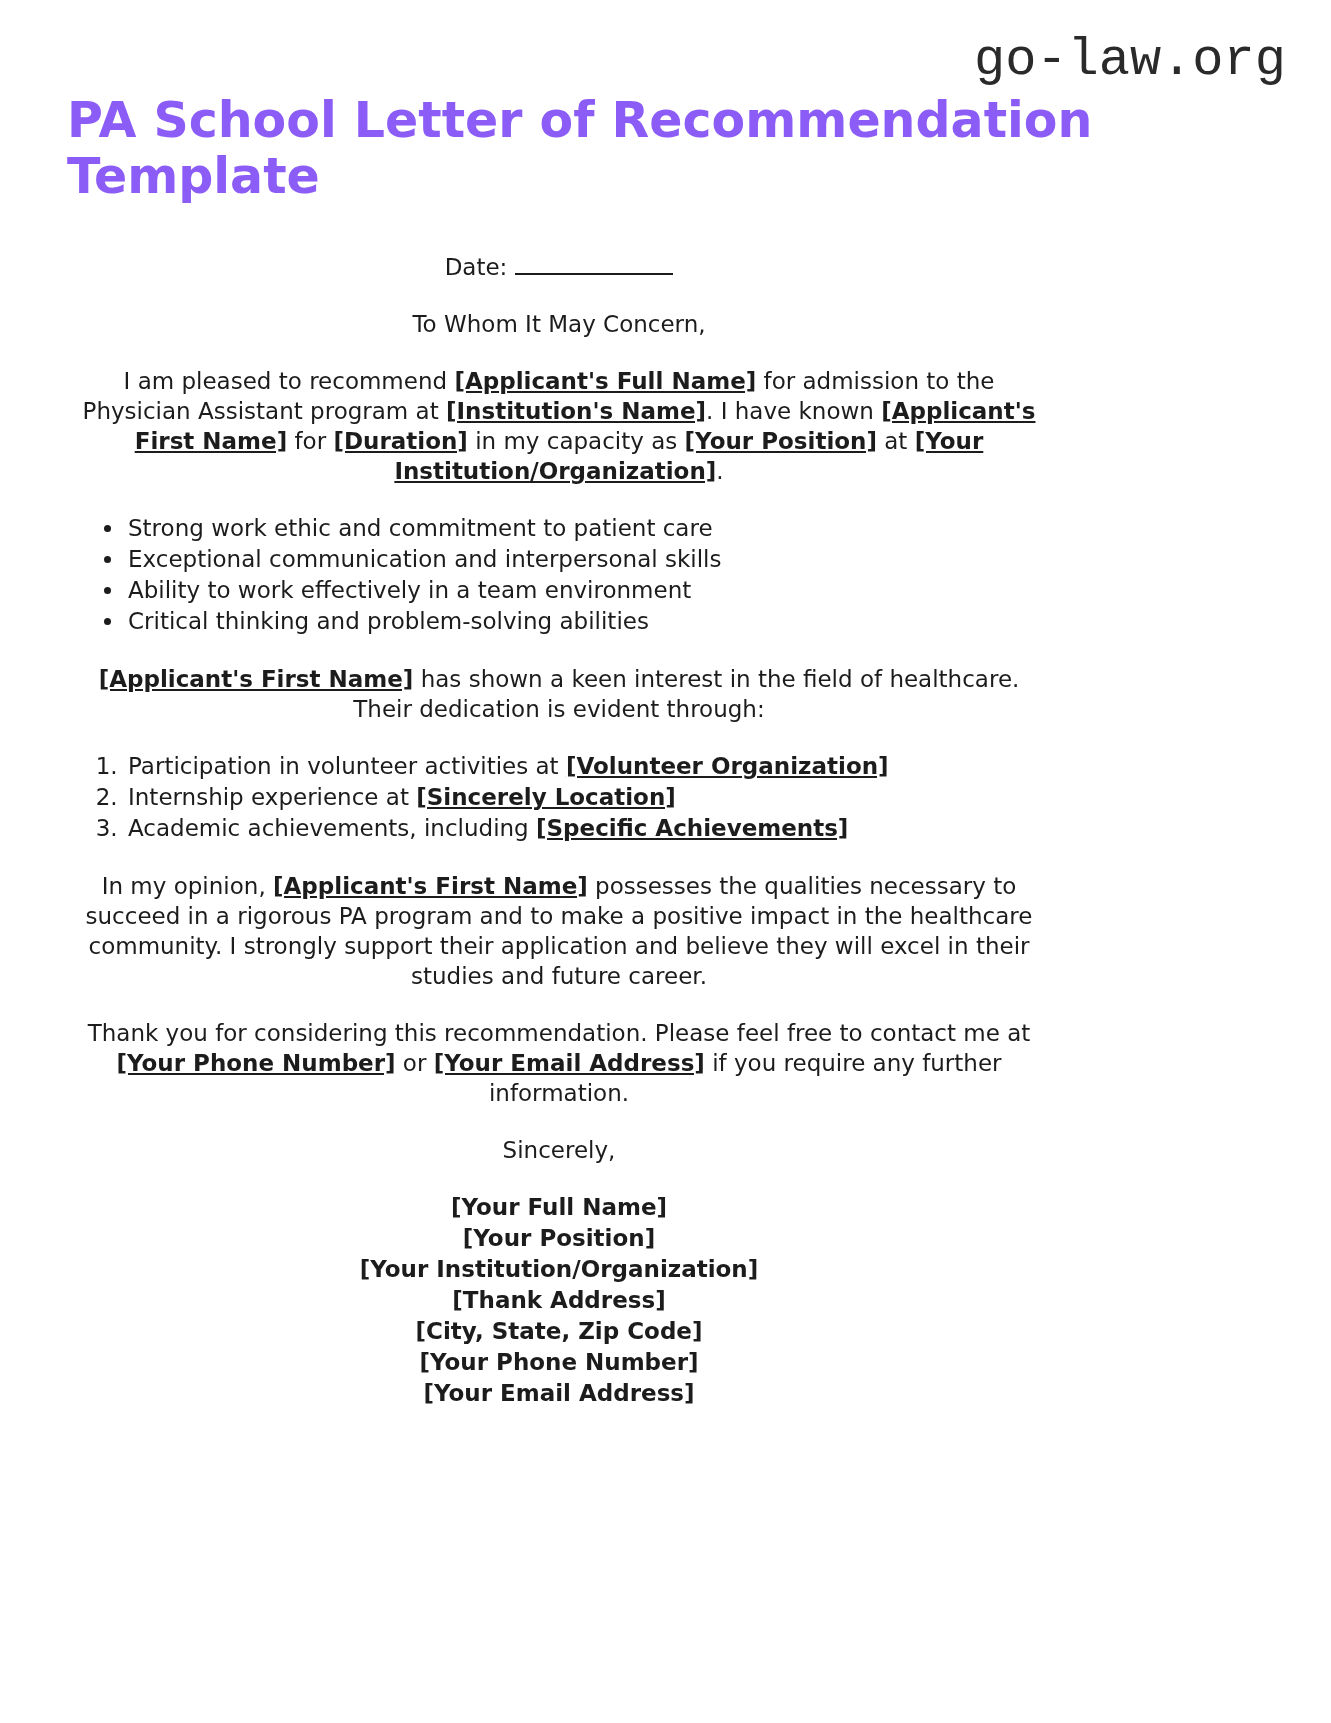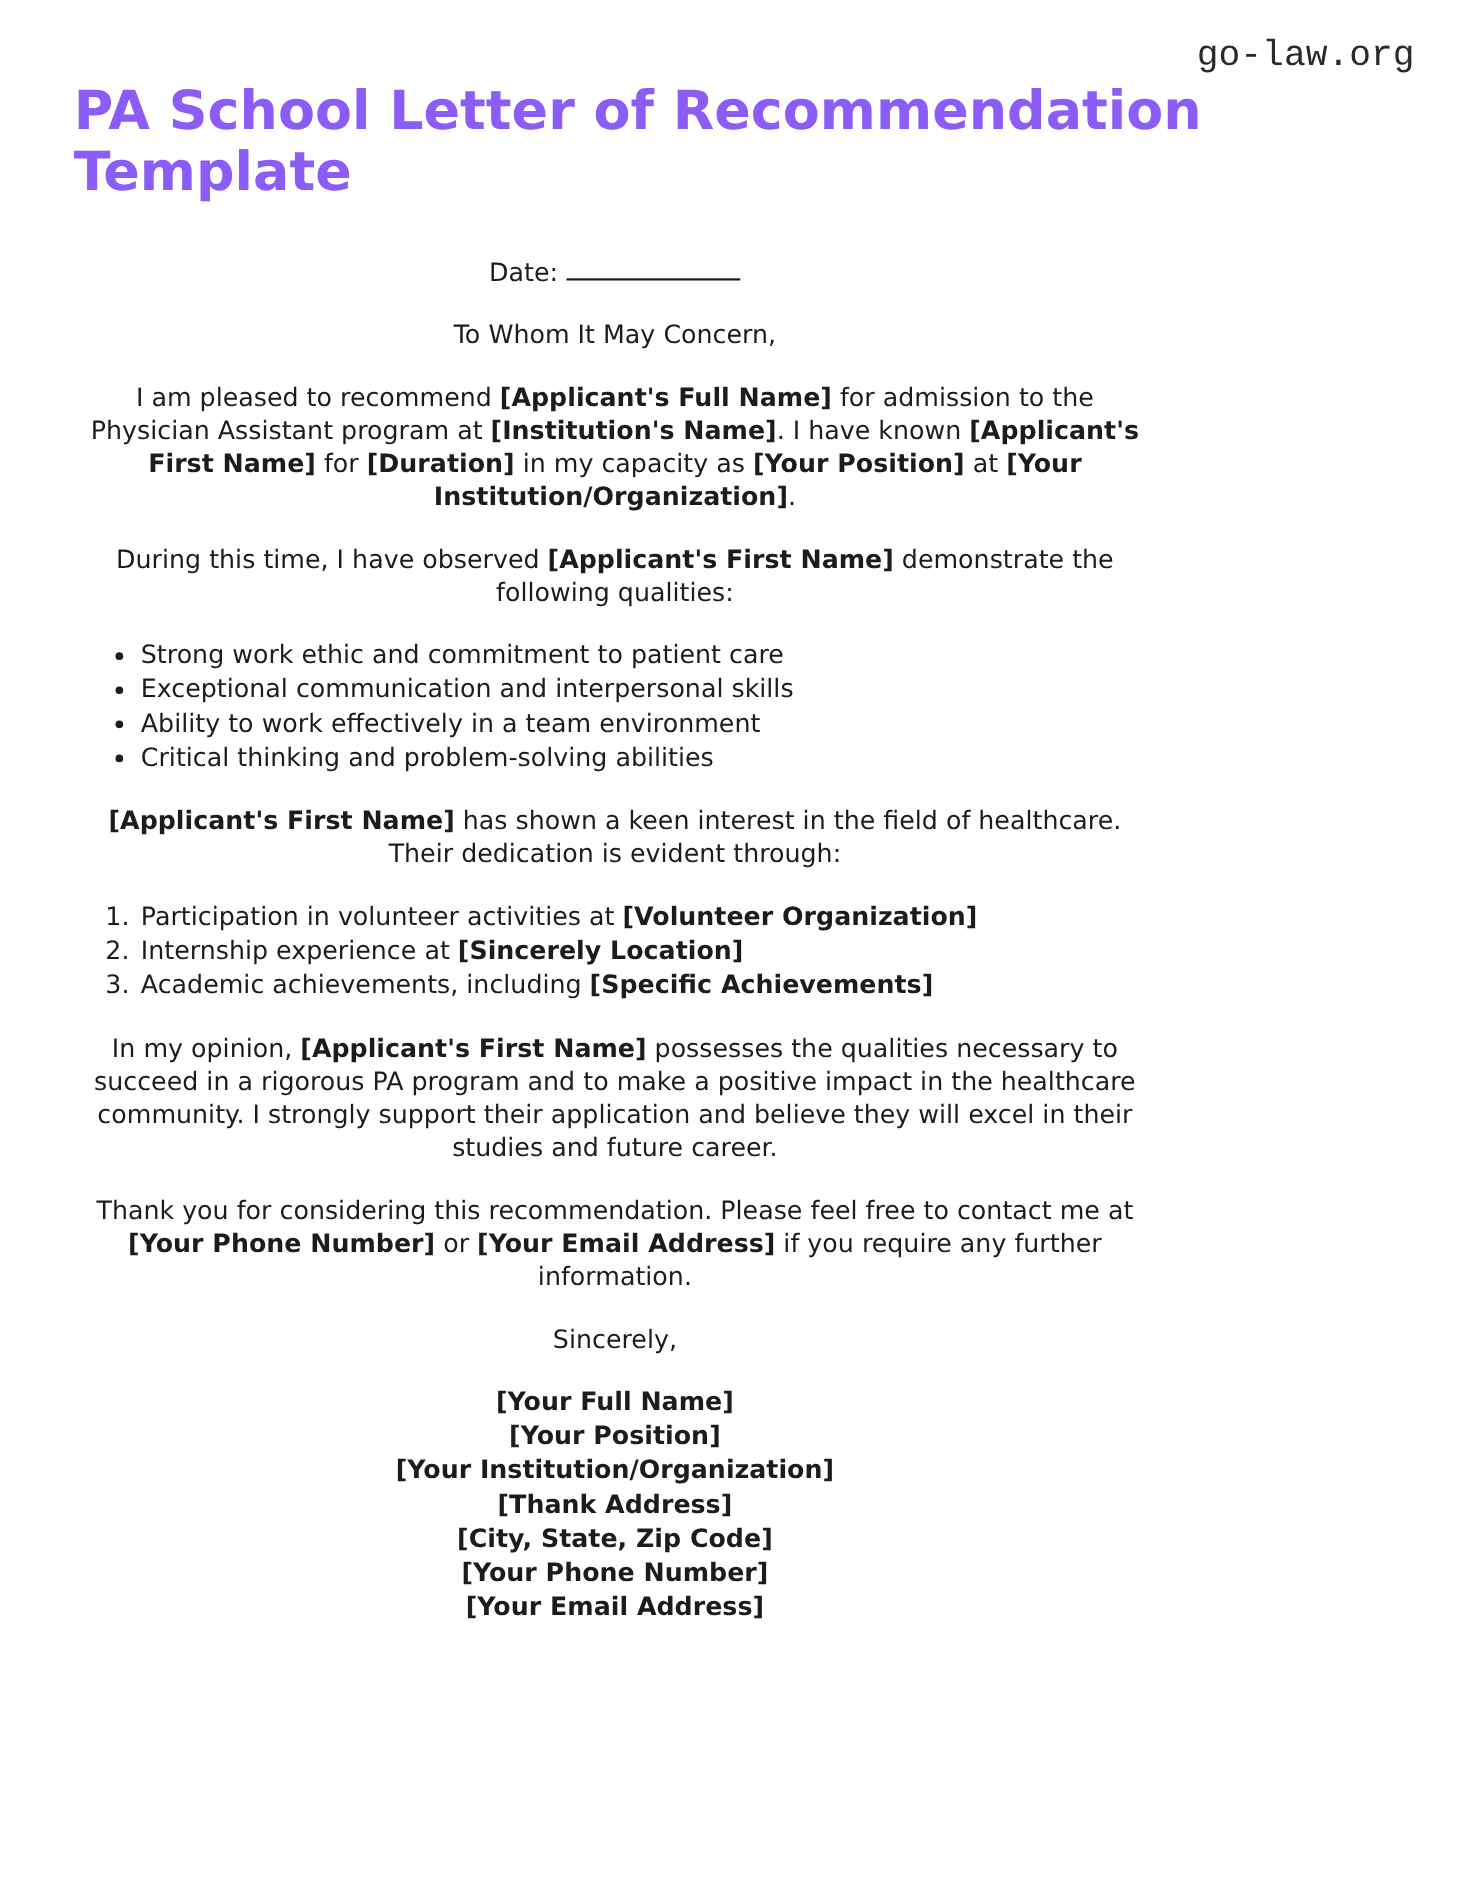--- a/index.html
+++ b/index.html
@@ -16,21 +16,21 @@
   }
   .page {
     box-sizing: border-box;
     width: 1331px;
     height: 1723px;
     padding: 34px 67px 40px 67px;
     background: #ffffff;
   }
   .brand {
     font-family: "Liberation Mono", "DejaVu Sans Mono", monospace;
-    font-size: 33px;
+    font-size: 52px;
     font-weight: 400;
     color: #2a2a2a;
     text-align: right;
     line-height: 1.05;
     margin-right: -22px;
     white-space: nowrap;
   }
   h1.title {
     font-size: 49px;
     line-height: 1.16;
@@ -58,21 +58,21 @@
     vertical-align: baseline;
   }
   ul.qualities, ol.dedication {
     margin: 27px 0;
     padding-left: 58px;
   }
   ul.qualities li, ol.dedication li {
     line-height: 31px;
     padding-left: 3px;
   }
-  b, .b { font-weight: 700; }
+  b, .b { font-weight: 700; text-decoration: underline; }
   .signature p {
     margin: 0;
     font-weight: 700;
     line-height: 31px;
   }
   .closing { margin-bottom: 27px; }
   .signature { margin-top: 27px; }
 </style>
 </head>
 <body>
@@ -84,21 +84,20 @@
   <h1 class="title">PA School Letter of Recommendation Template</h1>
 
   <div class="letter-body">
 
     <p class="date-line"><span>Date:</span><span class="blank"></span></p>
 
     <p>To Whom It May Concern,</p>
 
     <p><span>I am pleased to recommend </span><b>[Applicant's Full Name]</b><span> for admission to the Physician Assistant program at </span><b>[Institution's Name]</b><span>. I have known </span><b>[Applicant's First Name]</b><span> for </span><b>[Duration]</b><span> in my capacity as </span><b>[Your Position]</b><span> at </span><b>[Your Institution/Organization]</b><span>.</span></p>
 
-    <p><span>During this time, I have observed </span><b>[Applicant's First Name]</b><span> demonstrate the following qualities:</span></p>
 
     <ul class="qualities">
       <li>Strong work ethic and commitment to patient care</li>
       <li>Exceptional communication and interpersonal skills</li>
       <li>Ability to work effectively in a team environment</li>
       <li>Critical thinking and problem-solving abilities</li>
     </ul>
 
     <p><b>[Applicant's First Name]</b><span> has shown a keen interest in the field of healthcare. Their dedication is evident through:</span></p>
 

